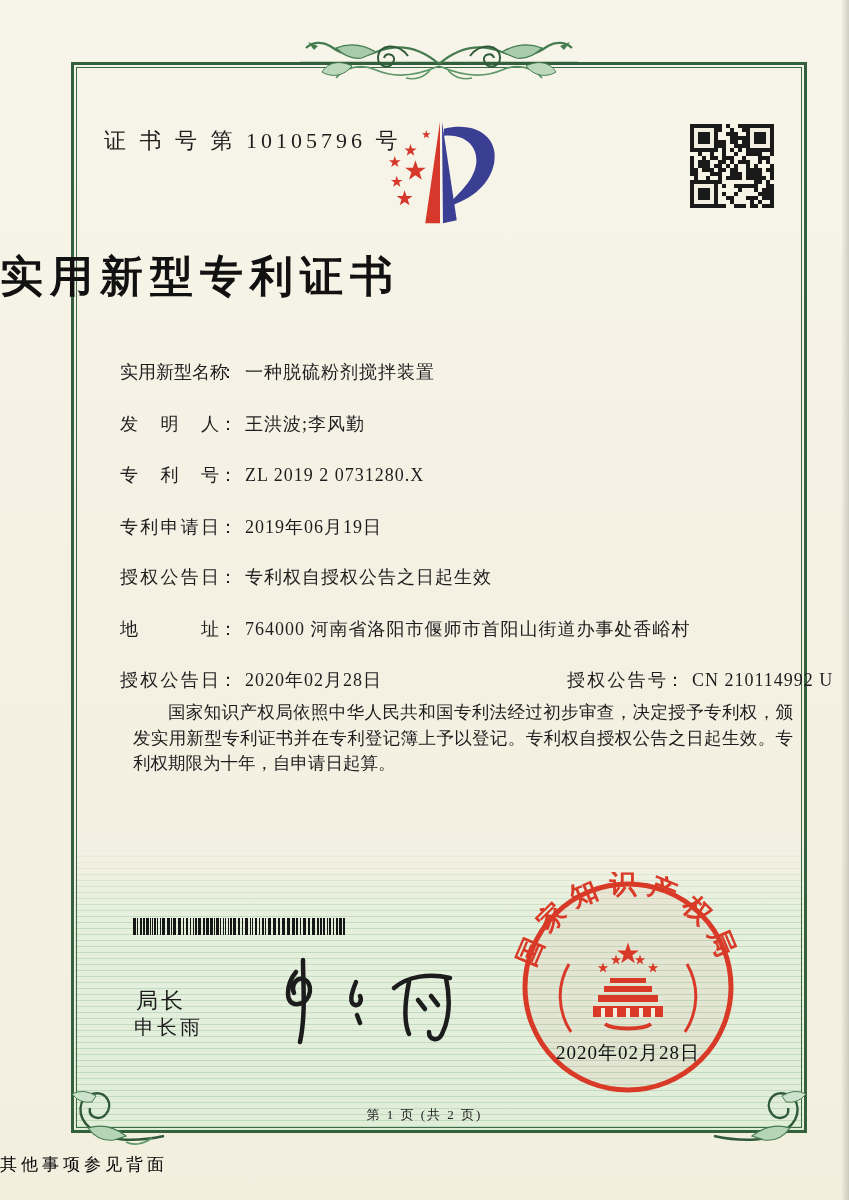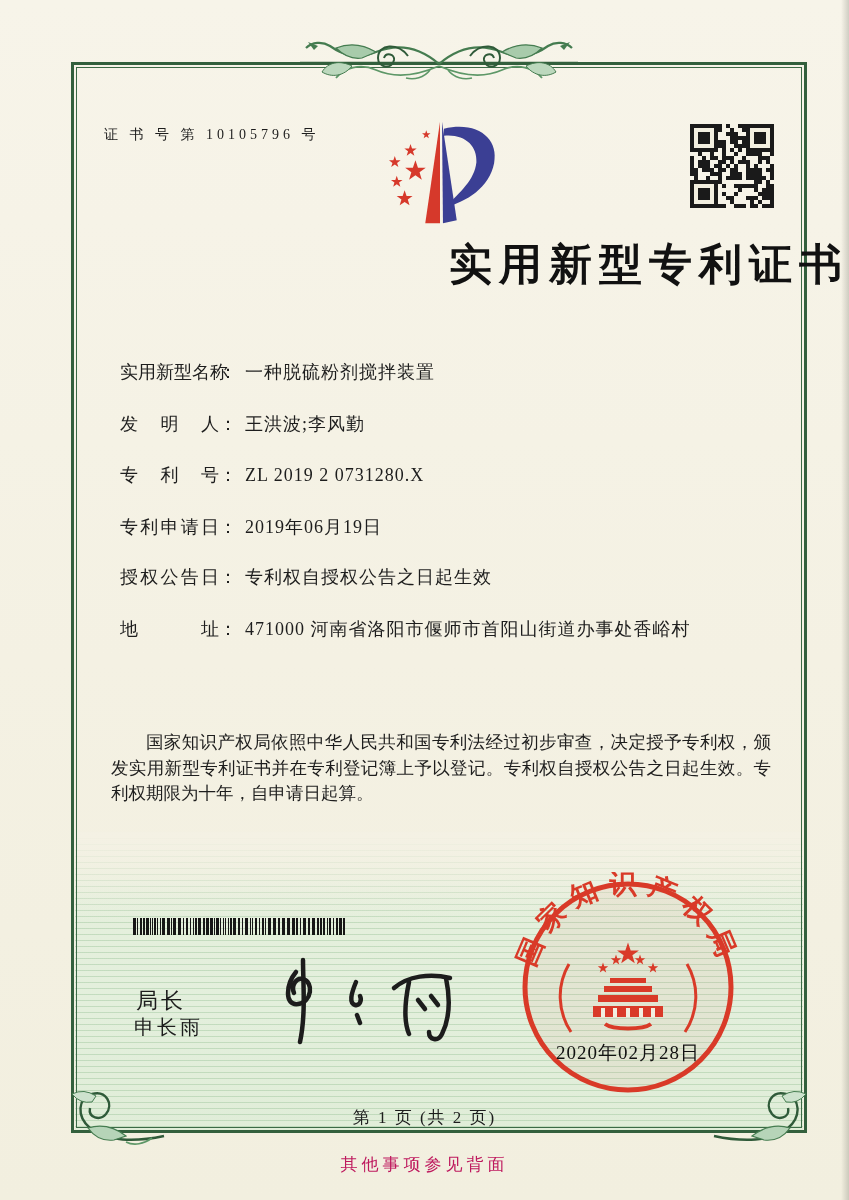--- a/index.html
+++ b/index.html
@@ -18,39 +18,39 @@
     border:3px solid #33603d;box-sizing:border-box;}
   .frame-inner{position:absolute;inset:2px;border:1px solid #3c6a46;}
   
   .band{position:absolute;left:75px;top:832px;width:728px;height:298px;
     background:
       repeating-linear-gradient(180deg,rgba(120,175,122,.30) 0 1px,rgba(0,0,0,0) 1px 6px),
       linear-gradient(180deg,rgba(226,239,219,0) 0%,rgba(226,239,219,.85) 22%,#e3efdc 60%,#e0edd8 100%);
   }
   .band-fade{position:absolute;left:0;top:0;width:100%;height:90px;
     background:linear-gradient(180deg,#f4f1e4 0%,rgba(244,241,228,0) 100%);}
-  .cert-no{position:absolute;left:104px;top:126px;font-size:14px;letter-spacing:4px;}
-  .title{position:absolute;left:0;top:236px;width:100%;text-align:right;
+  .cert-no{position:absolute;left:104px;top:126px;font-size:22px;letter-spacing:4px;}
+  .title{position:absolute;left:0;top:248px;width:100%;text-align:left;
     font-size:43px;font-weight:700;letter-spacing:7px;color:#111;}
   .frow{position:absolute;left:120px;font-size:18px;white-space:nowrap;}
   .flabel{display:inline-block;width:99px;text-align:justify;text-align-last:justify;}
   .fcolon{display:inline-block;margin-right:8px;}
   .fvalue{letter-spacing:1px;}
   .pair2{position:absolute;left:447px;top:0;}
-  .body-text{position:absolute;left:111px;top:700px;width:660px;
-    font-size:17.5px;line-height:25.5px;text-align:justify;margin-top:30px;}
+  .body-text{position:absolute;left:133px;top:700px;width:660px;
+    font-size:17.5px;line-height:25.5px;text-align:justify;}
   .body-text p{margin:0;text-indent:2em;}
   .sig-title{position:absolute;left:136px;top:986px;font-size:22px;letter-spacing:3px;}
   .sig-name{position:absolute;left:134px;top:1014px;font-size:20px;letter-spacing:3px;font-family:Liberation Mono, monospace;}
   .signature{position:absolute;left:258px;top:952px;}
   .seal{position:absolute;left:513px;top:872px;}
   .seal-date{position:absolute;left:528px;top:1040px;width:200px;text-align:center;
     font-size:19px;letter-spacing:1px;color:#111;}
-  .page-no{position:absolute;left:0;top:1106px;width:849px;text-align:center;font-size:17px;letter-spacing:2px;}
-  .back-note{position:absolute;left:0;top:1153px;width:849px;text-align:center;font-size:17px;letter-spacing:4px;color:#be185d;}
+  .page-no{position:absolute;left:0;top:1106px;width:849px;text-align:center;font-size:13px;letter-spacing:2px;}
+  .back-note{position:absolute;left:0;top:1153px;width:849px;font-size:17px;letter-spacing:4px;color:#000000;}
   .logo{position:absolute;left:382px;top:118px;}
   .qr{position:absolute;left:690px;top:124px;}
   .barcode{position:absolute;left:133px;top:918px;}
   .ornament-top{position:absolute;left:300px;top:36px;}
   .ornament-bl{position:absolute;left:66px;top:1086px;}
   .ornament-br{position:absolute;left:712px;top:1086px;transform:scaleX(-1);}
 </style>
 </head>
 <body>
 
@@ -300,21 +300,27 @@
   <div class="frow" style="top:463px">
     <span class="flabel">专利号</span><span class="fcolon">：</span><span class="fvalue">ZL 2019 2 0731280.X</span>
   </div>
   <div class="frow" style="top:515px">
     <span class="flabel">专利申请日</span><span class="fcolon">：</span><span class="fvalue">2019年06月19日</span>
   </div>
   <div class="frow" style="top:565px">
     <span class="flabel">授权公告日</span><span class="fcolon">：</span><span class="fvalue">专利权自授权公告之日起生效</span>
   </div>
   <div class="frow" style="top:617px">
-    <span class="flabel">地址</span><span class="fcolon">：</span><span class="fvalue">471000 河南省洛阳市偃师市首阳山街道办事处香峪村</span>
+    <span class="flabel">地址</span><span class="fcolon">：</span><span class="fvalue">764000 河南省洛阳市偃师市首阳山街道办事处香峪村</span>
+  </div>
+  <div class="frow" style="top:668px">
+    <span class="flabel">授权公告日</span><span class="fcolon">：</span><span class="fvalue">2020年02月28日</span>
+    <span class="pair2">
+      <span class="flabel">授权公告号</span><span class="fcolon">：</span><span class="fvalue">CN 210114992 U</span>
+    </span>
   </div>
 
   <div class="body-text">
     <p>国家知识产权局依照中华人民共和国专利法经过初步审查，决定授予专利权，颁发实用新型专利证书并在专利登记簿上予以登记。专利权自授权公告之日起生效。专利权期限为十年，自申请日起算。</p>
   </div>
 
   <div class="barcode">
     <svg id="barcode-svg" width="214" height="17" viewBox="0 0 214 17">
         <rect x="0" y="0" width="3" height="17" fill="#161616"></rect>
         <rect x="4" y="0" width="1" height="17" fill="#161616"></rect>

